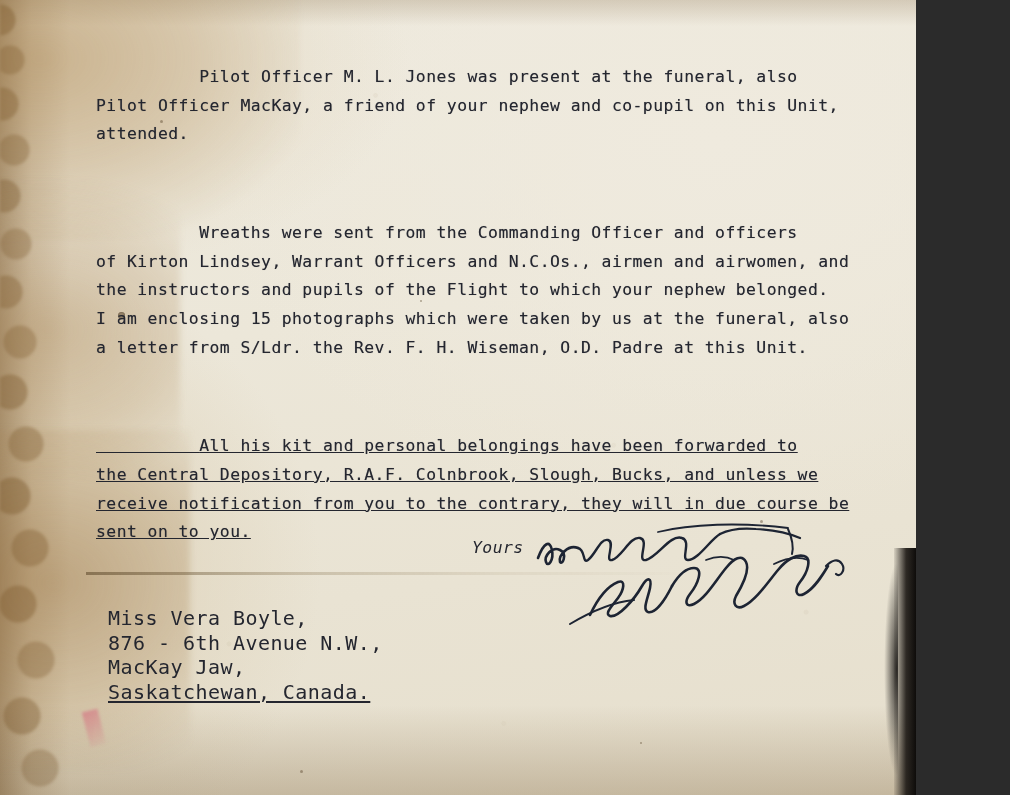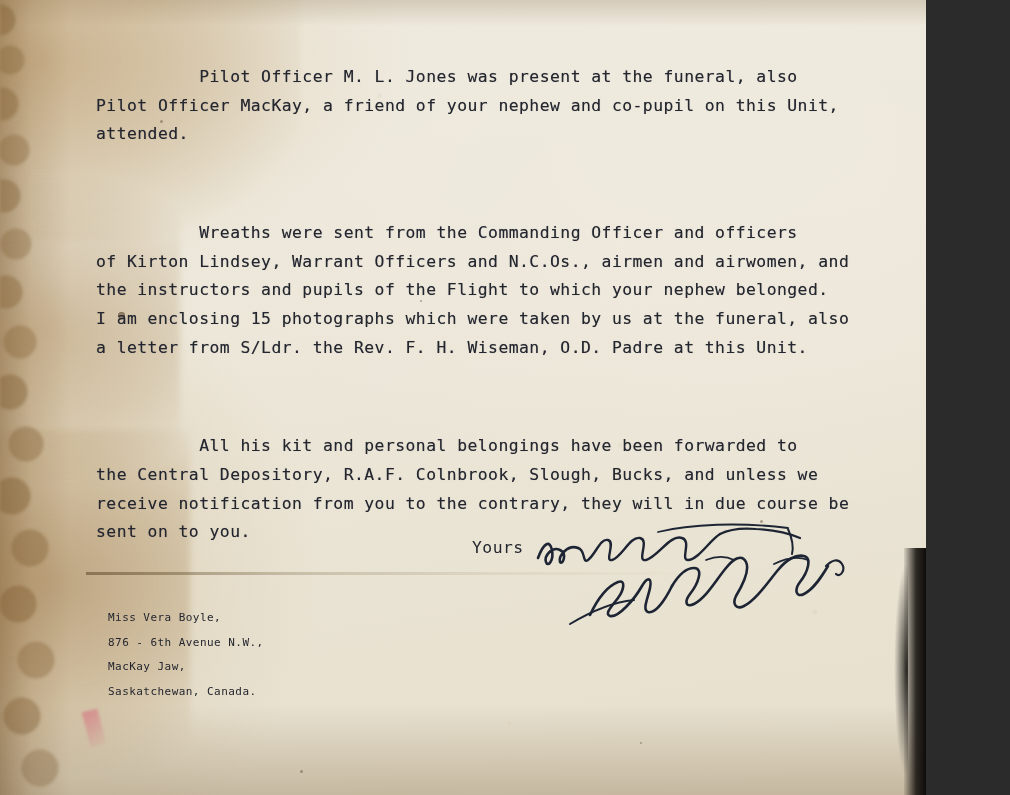--- a/index.html
+++ b/index.html
@@ -12,21 +12,20 @@
     width: 916px;
     height: 795px;
     overflow: hidden;
     background:
       radial-gradient(ellipse 520px 300px at 5% 8%, #e3d7c0 0%, rgba(227,215,192,0) 70%),
       radial-gradient(ellipse 420px 420px at 2% 72%, #dccfb4 0%, rgba(220,207,180,0) 72%),
       radial-gradient(ellipse 700px 500px at 78% 18%, #efeade 0%, rgba(239,234,222,0) 75%),
       linear-gradient(172deg, #eeeade 0%, #ece7d9 40%, #e9e3d3 70%, #e6dfcd 100%);
     font-family: "DejaVu Sans Mono", "Liberation Mono", monospace;
     color: #2a2d38;
-    padding-left: 10px;
   }
 
   
   .grain {
     position: absolute;
     inset: 0;
     pointer-events: none;
     background-image:
       radial-gradient(circle at 12% 33%, rgba(150,130,95,0.10) 0 2px, rgba(0,0,0,0) 3px),
       radial-gradient(circle at 41% 12%, rgba(150,130,95,0.07) 0 2px, rgba(0,0,0,0) 3px),
@@ -146,50 +145,51 @@
     top: 6px;
     width: 830px;
     font-size: 16.4px;
     line-height: 28.6px;
     letter-spacing: 0.45px;
     color: #24262f;
     white-space: pre-wrap;
     text-shadow: 0 0 0.7px rgba(40,42,54,0.45);
   }
   .para { margin: 0 0 13px 0; }
-  .para:last-child { margin-bottom: 0; }
+  .para:last-child { margin-bottom: 0; text-decoration: underline; }
 
   .closing {
     position: absolute;
     left: 472px;
     top: 538px;
     font-size: 16.4px;
     letter-spacing: 0.45px;
     color: #24262f;
+    font-style: italic;
   }
 
   .signature {
     position: absolute;
     left: 530px;
     top: 520px;
     width: 350px;
     height: 120px;
     pointer-events: none;
   }
 
   .address-block {
     position: absolute;
     left: 108px;
     top: 606px;
-    font-size: 11px;
+    font-size: 20px;
     line-height: 24.6px;
     letter-spacing: 0.45px;
     color: #24262f;
   }
-  .address-block .u { text-underline-offset: 2px; }
+  .address-block .u { text-decoration: underline; text-underline-offset: 2px; }
 
   .tiny-hole {
     position: absolute;
     width: 7px; height: 7px;
     border-radius: 50%;
     background: rgba(92,70,42,0.5);
     box-shadow: inset 0 0 2px rgba(40,30,14,0.6);
     pointer-events: none;
   }
 </style>

